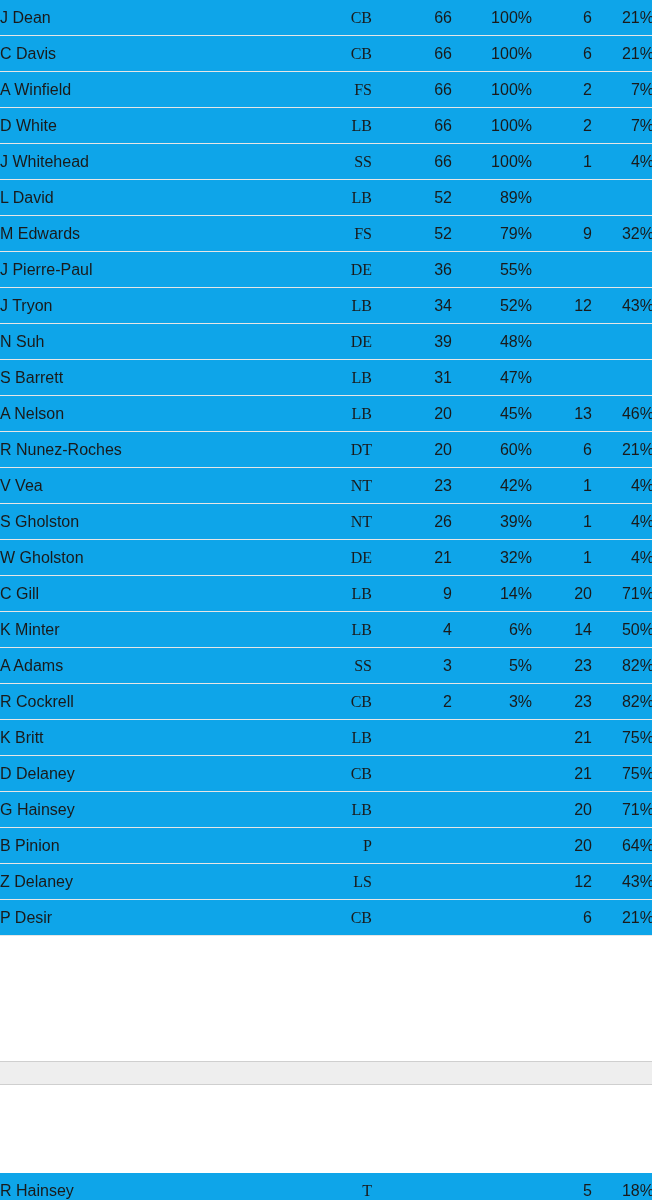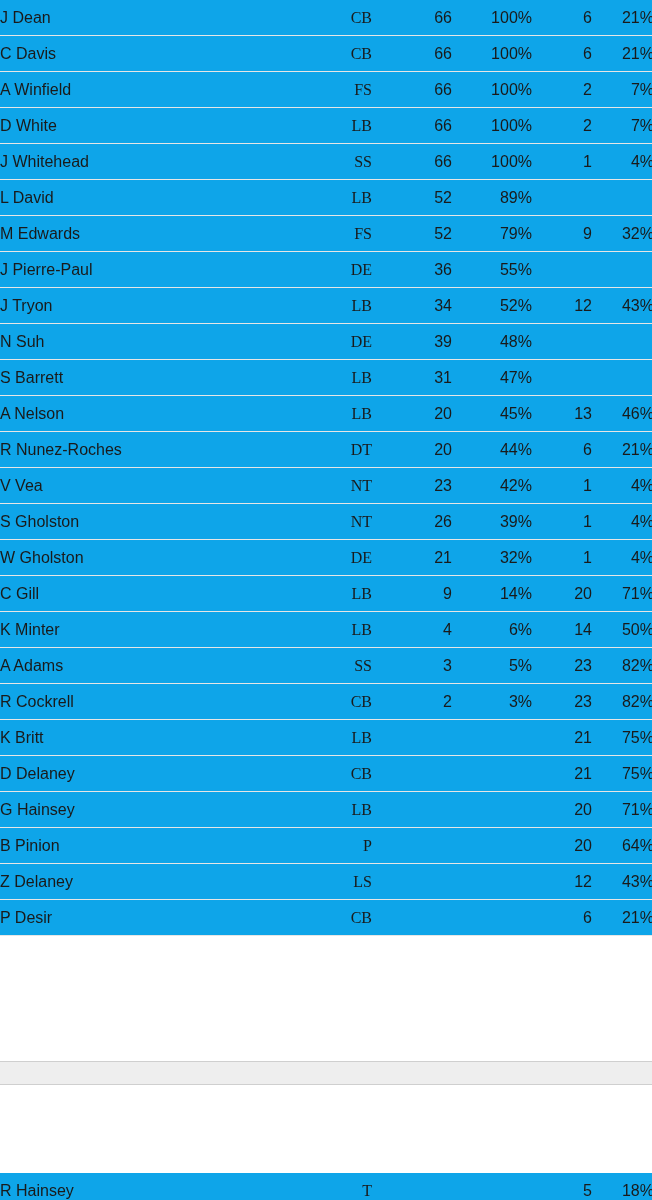--- a/index.html
+++ b/index.html
@@ -181,21 +181,21 @@
         <td class="c-pos">LB</td>
         <td class="c-defsnaps">20</td>
         <td class="c-defpct">45%</td>
         <td class="c-stsnaps">13</td>
         <td class="c-stpct">46%</td>
       </tr>
       <tr>
         <td class="c-player">R Nunez-Roches</td>
         <td class="c-pos">DT</td>
         <td class="c-defsnaps">20</td>
-        <td class="c-defpct">44%</td>
+        <td class="c-defpct">60%</td>
         <td class="c-stsnaps">6</td>
         <td class="c-stpct">21%</td>
       </tr>
       <tr>
         <td class="c-player">V Vea</td>
         <td class="c-pos">NT</td>
         <td class="c-defsnaps">23</td>
         <td class="c-defpct">42%</td>
         <td class="c-stsnaps">1</td>
         <td class="c-stpct">4%</td>

